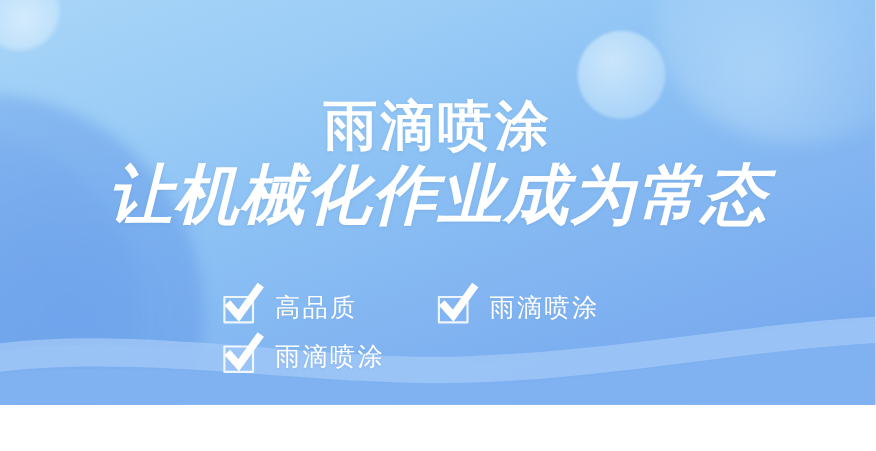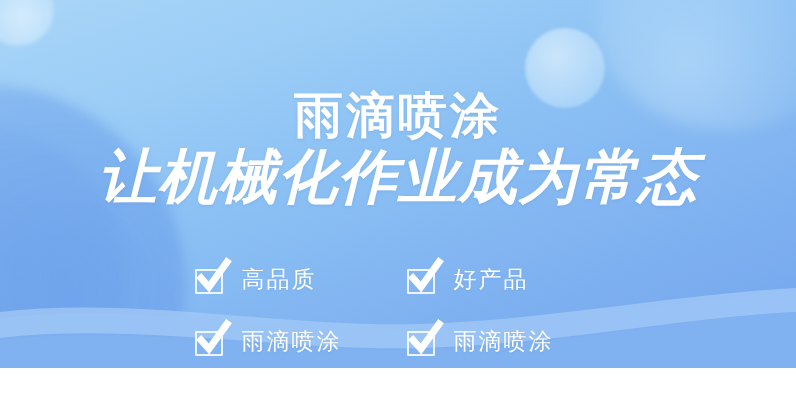--- a/index.html
+++ b/index.html
@@ -96,21 +96,20 @@
   }
 
   
   .features {
     margin-top:48px;
     display:grid;
     grid-template-columns:195px 195px;
     grid-template-rows:45px 45px;
     column-gap:0px;
     row-gap:0px;
-    gap:17px;
   }
   .feature {
     display:flex;
     align-items:center;
     gap:17px;
   }
   .checkbox {
     position:relative;
     width:30px; height:29px;
     flex:0 0 auto;
@@ -168,29 +167,20 @@
       <div class="feature">
         <span class="checkbox">
           <span class="box"></span>
           <svg viewBox="0 0 34 33" aria-hidden="true">
             <path d="M5 17 L13 26 L31 1" fill="none" stroke="#ffffff" stroke-width="7" stroke-linecap="square" stroke-linejoin="miter"></path>
           </svg>
         </span>
         <span class="feature-label">高品质</span>
       </div>
 
-      <div class="feature">
-        <span class="checkbox">
-          <span class="box"></span>
-          <svg viewBox="0 0 34 33" aria-hidden="true">
-            <path d="M5 17 L13 26 L31 1" fill="none" stroke="#ffffff" stroke-width="7" stroke-linecap="square" stroke-linejoin="miter"></path>
-          </svg>
-        </span>
-        <span class="feature-label">好产品</span>
-      </div>
 
       <div class="feature">
         <span class="checkbox">
           <span class="box"></span>
           <svg viewBox="0 0 34 33" aria-hidden="true">
             <path d="M5 17 L13 26 L31 1" fill="none" stroke="#ffffff" stroke-width="7" stroke-linecap="square" stroke-linejoin="miter"></path>
           </svg>
         </span>
         <span class="feature-label">雨滴喷涂</span>
       </div>

